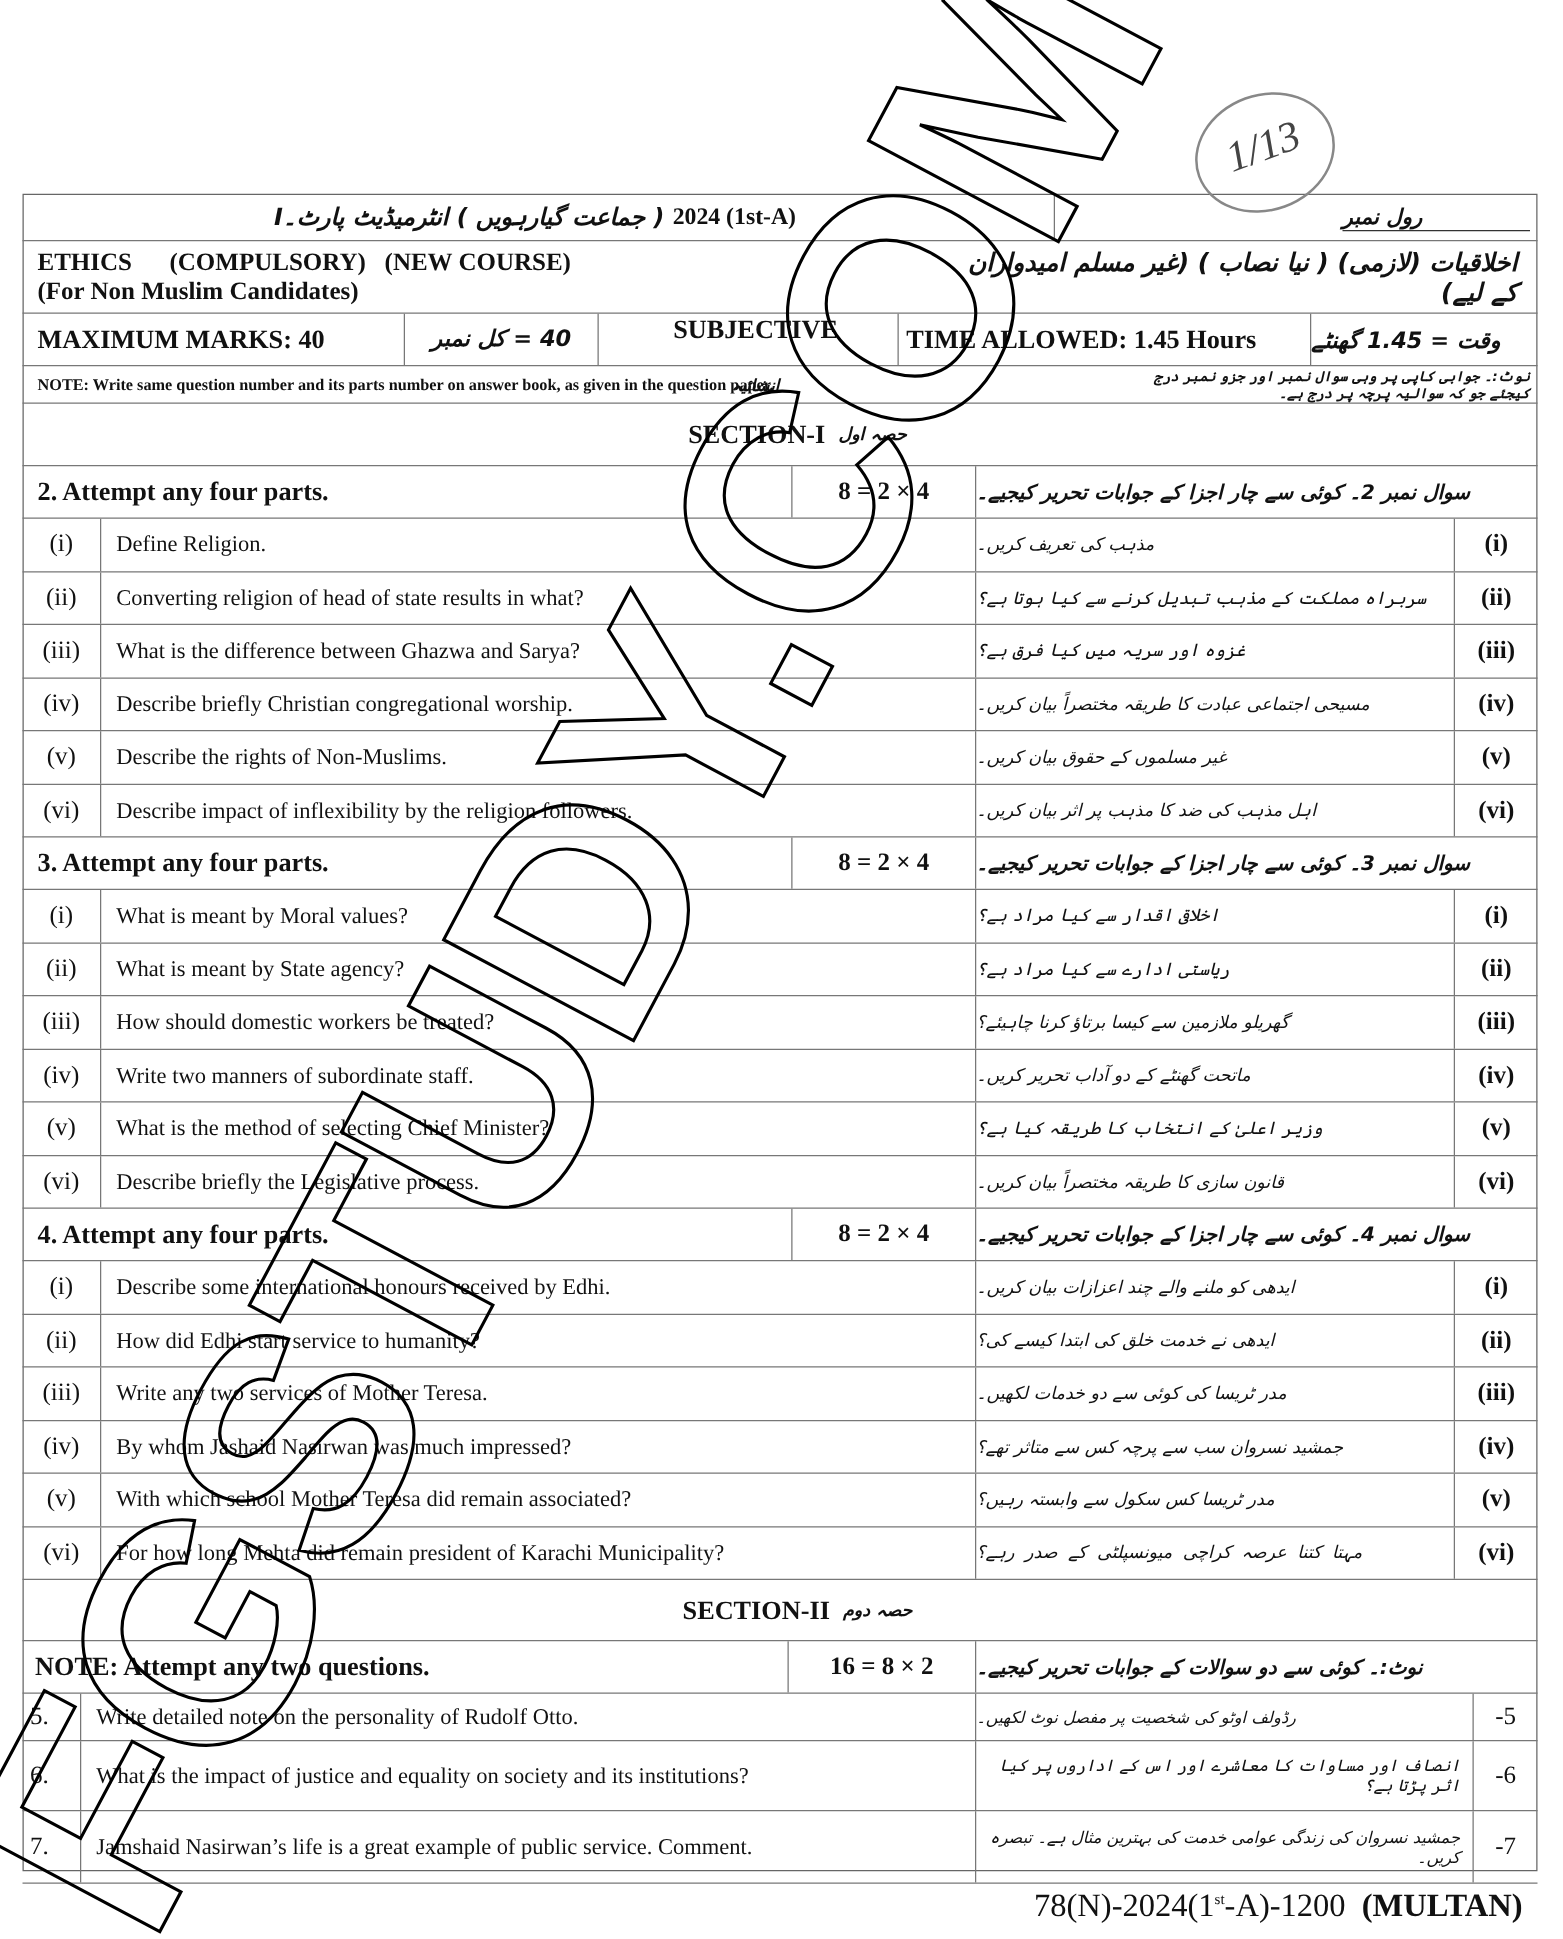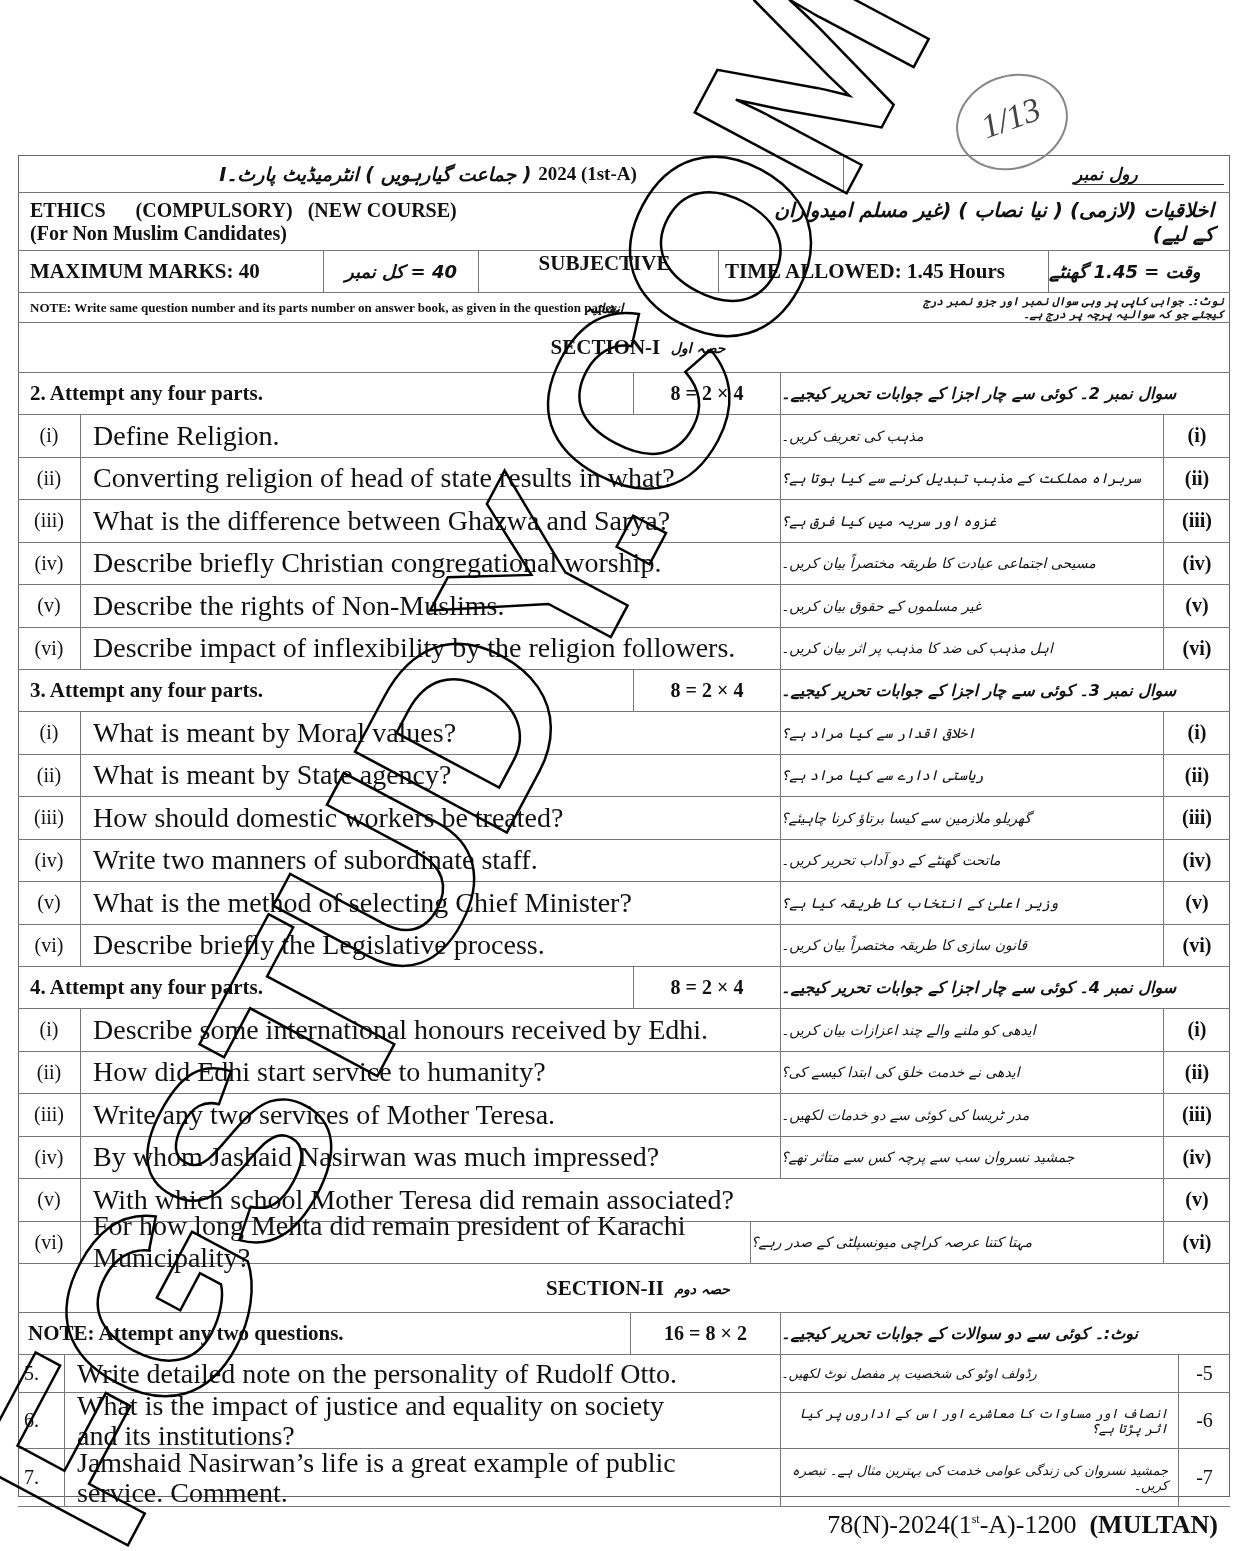--- a/index.html
+++ b/index.html
@@ -3,21 +3,21 @@
 <meta charset="utf-8">
 <style>
   html, body { margin:0; padding:0; background:#ffffff; }
   body { width:1250px; height:1551px; position:relative; overflow:hidden;
          font-family:"Liberation Serif", "DejaVu Serif", serif; color:#111; }
   .row { position:absolute; left:0; width:1212px; border-bottom:1px solid #777; box-sizing:border-box; }
   .cell { position:absolute; top:0; height:100%; box-sizing:border-box; display:flex; align-items:center; }
   .vl { border-left:1px solid #777; }
   .bold { font-weight:bold; }
   .ur { direction:rtl; font-family:"DejaVu Sans", sans-serif; font-style:italic; justify-content:flex-end; }
-  .en { font-size:28px; }
+  .en { font-size:18px; }
   .num { justify-content:center; font-size:20px; }
   .frame { position:absolute; left:18px; top:155px; width:1212px; height:1342px; border:1px solid #666; box-sizing:border-box; pointer-events:none; }
   .footer { position:absolute; right:32px; top:1510px; font-size:26px; }
   .footer b { font-weight:bold; }
   .watermark { position:absolute; left:0; top:0; width:1250px; height:1551px; pointer-events:none; }
   .stamp { position:absolute; left:955px; top:75px; width:110px; height:90px; border:2px solid #888; border-radius:50%; transform:rotate(-20deg); }
   .stamp span { position:absolute; left:25px; top:22px; font-size:34px; font-style:italic; color:#444; }
   sup { font-size:12px; }
 </style>
 </head>
@@ -341,32 +341,35 @@
         <span>(iv)</span>
       </div>
     </div>
     <div class="row" style="top: 1179px; height: 42.5px; left: 18px; width: 1212px;">
         <div class="cell num" style="left:0;width:62px;">
         <span>(v)</span>
       </div>
         <div class="cell vl en" style="left:62px;width:700px;padding-left:12px;">
         <span>With which school Mother Teresa did remain associated?</span>
       </div>
+        <div class="cell vl ur" style="left:762px;width:383px;font-size:14px;padding-right:10px;">
+        <span>مدر ٹریسا کس سکول سے وابستہ رہیں؟</span>
+      </div>
         <div class="cell vl num bold" style="left:1145px;width:67px;">
         <span>(v)</span>
       </div>
     </div>
     <div class="row" style="top: 1221.5px; height: 42.5px; left: 18px; width: 1212px;">
         <div class="cell num" style="left:0;width:62px;">
         <span>(vi)</span>
       </div>
         <div class="cell vl en" style="left:62px;width:700px;padding-left:12px;">
         <span>For how long Mehta did remain president of Karachi Municipality?</span>
       </div>
-        <div class="cell vl ur" style="left:732px;width:383px;font-size:14px;padding-right:10px;">
+        <div class="cell vl ur" style="left:762px;width:383px;font-size:14px;padding-right:10px;font-family:Liberation Mono, monospace;">
         <span>مہتا کتنا عرصہ کراچی میونسپلٹی کے صدر رہے؟</span>
       </div>
         <div class="cell vl num bold" style="left:1145px;width:67px;">
         <span>(vi)</span>
       </div>
     </div>
   </div>
 
 <div id="section2">
     <div class="row" style="top: 1265px; height: 48px; left: 18px; width: 1212px;">

